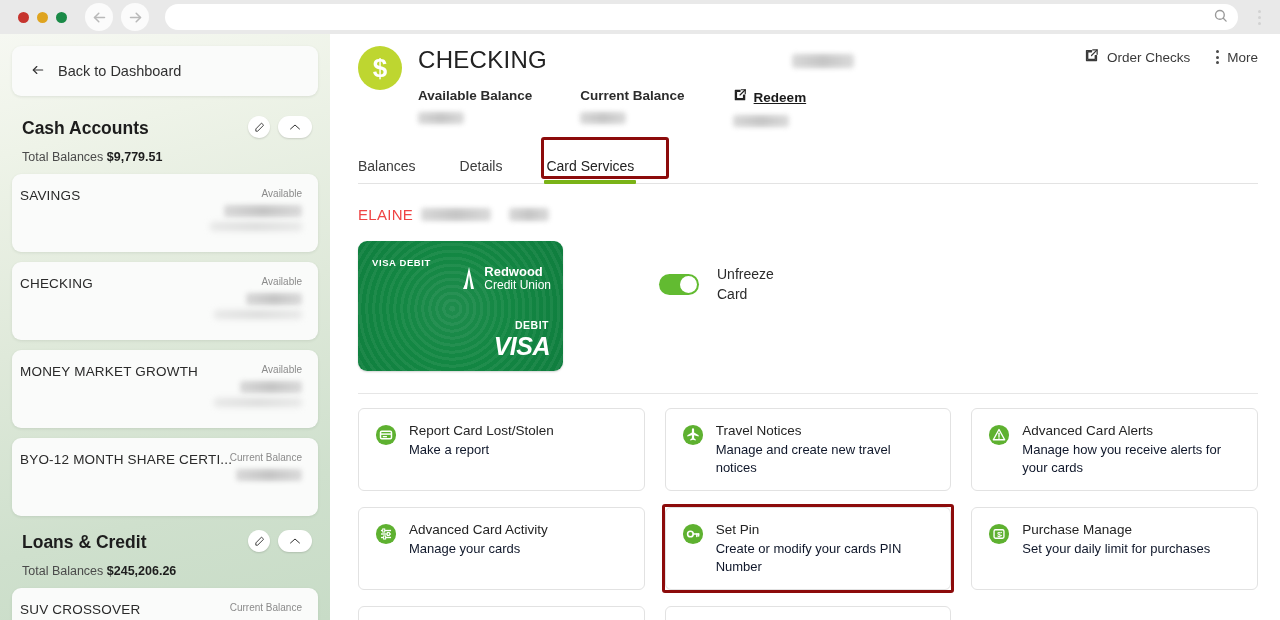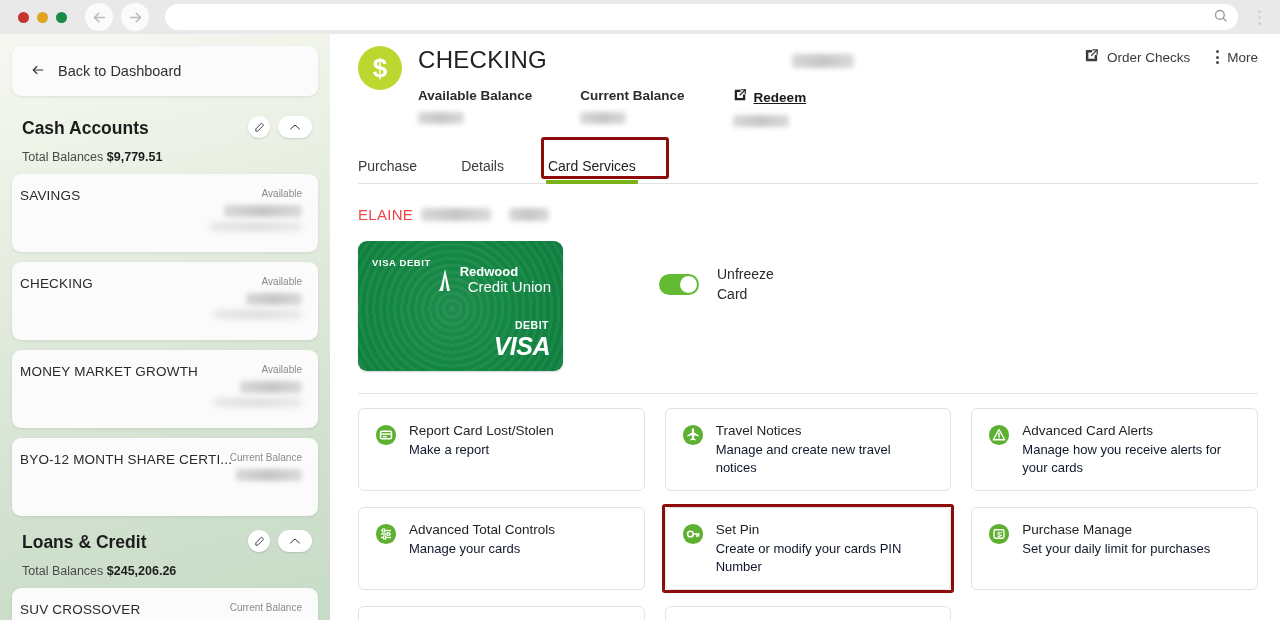--- a/index.html
+++ b/index.html
@@ -143,21 +143,21 @@
       repeating-radial-gradient(circle at 46% 52%, rgba(255,255,255,.055) 0 3px, rgba(0,0,0,0) 3px 7px),
       radial-gradient(circle at 46% 52%, #1f8c4d 0%, #138743 42%, #0f7d3e 100%);
     position: relative; overflow: hidden;
     box-shadow: 0 1px 2px rgba(0,0,0,.18);
   }
   .dc-visadebit { position: absolute; left: 14px; top: 16px; color: #fff; font-size: 9.5px; font-weight: bold; letter-spacing: .6px; }
   .dc-logo { position: absolute; right: 12px; top: 24px; display: flex; align-items: center; gap: 6px; }
   .dc-logo .mark { width: 18px; height: 24px; }
   .dc-logo .txt { color: #fff; line-height: 1.05; }
   .dc-logo .txt .l1 { font-size: 13px; font-weight: bold; }
-  .dc-logo .txt .l2 { font-size: 15px; margin-left: 8px; }
+  .dc-logo .txt .l2 { font-size: 12px; }
   .dc-debit { position: absolute; right: 14px; bottom: 40px; color: #fff; font-size: 10.5px; font-weight: bold; letter-spacing: .5px; }
   .dc-visa { position: absolute; right: 13px; bottom: 10px; color: #fff; font-size: 25px; font-weight: bold; font-style: italic; letter-spacing: -.5px; }
 
   .freeze { margin-left: 96px; margin-top: 23px; display: flex; align-items: center; gap: 18px; }
   .switch { width: 40px; height: 21px; border-radius: 11px; background: #62bb31; position: relative; flex: 0 0 40px; }
   .switch .knob { position: absolute; right: 2px; top: 2px; width: 17px; height: 17px; border-radius: 50%; background: #fff; }
   .freeze .flbl { font-size: 14px; color: #2b2b2b; line-height: 1.45; }
 
   .divider { margin-top: 22px; border-top: 1px solid #e6e6e6; }
 
@@ -364,21 +364,21 @@
                 <i></i>
                 <i></i>
               </span>
             <span>More</span>
           </div>
         </div>
       </div>
 
       <div class="tabs-wrap">
         <div class="tabs">
-          <div class="tab">Purchase</div>
+          <div class="tab">Balances</div>
           <div class="tab">Details</div>
           <div class="tab active">Card Services</div>
         </div>
         <div class="tab-highlight"></div>
       </div>
 
       <div class="holder">
         <span class="nm">ELAINE</span>
         <span class="blur-bar" style="width:70px;height:13px;margin-top:0;margin-left:4px;"></span>
         <span class="blur-bar" style="width:40px;height:13px;margin-top:0;margin-left:14px;"></span>
@@ -457,21 +457,21 @@
           <svg class="svc-ic" viewBox="0 0 24 24">
             <circle cx="12" cy="12" r="11" fill="#5eb130"></circle>
             <line x1="6.5" y1="8.2" x2="17.5" y2="8.2" stroke="#fff" stroke-width="1.5"></line>
             <line x1="6.5" y1="12" x2="17.5" y2="12" stroke="#fff" stroke-width="1.5"></line>
             <line x1="6.5" y1="15.8" x2="17.5" y2="15.8" stroke="#fff" stroke-width="1.5"></line>
             <rect x="8.4" y="6.5" width="2.2" height="3.4" fill="#5eb130" stroke="#fff" stroke-width="1.1"></rect>
             <rect x="13.4" y="10.3" width="2.2" height="3.4" fill="#5eb130" stroke="#fff" stroke-width="1.1"></rect>
             <rect x="9.4" y="14.1" width="2.2" height="3.4" fill="#5eb130" stroke="#fff" stroke-width="1.1"></rect>
           </svg>
           <div>
-            <div class="svc-t">Advanced Total Controls</div>
+            <div class="svc-t">Advanced Card Activity</div>
             <div class="svc-d">Manage your cards</div>
           </div>
         </div>
 
         <div class="svc svc-hl">
           <svg class="svc-ic" viewBox="0 0 24 24">
             <circle cx="12" cy="12" r="11" fill="#5eb130"></circle>
             <circle cx="9.2" cy="12" r="3.1" fill="none" stroke="#fff" stroke-width="1.7"></circle>
             <line x1="12" y1="12" x2="18.2" y2="12" stroke="#fff" stroke-width="1.7" stroke-linecap="round"></line>
             <line x1="16.2" y1="12" x2="16.2" y2="14.8" stroke="#fff" stroke-width="1.7" stroke-linecap="round"></line>

